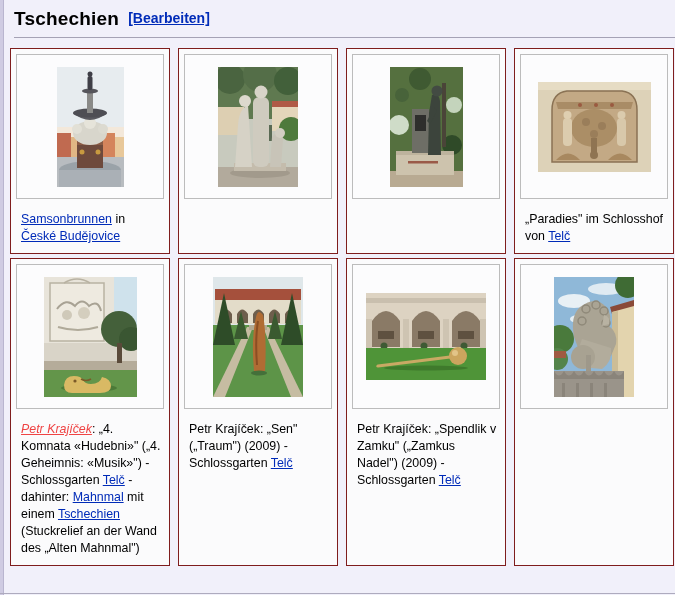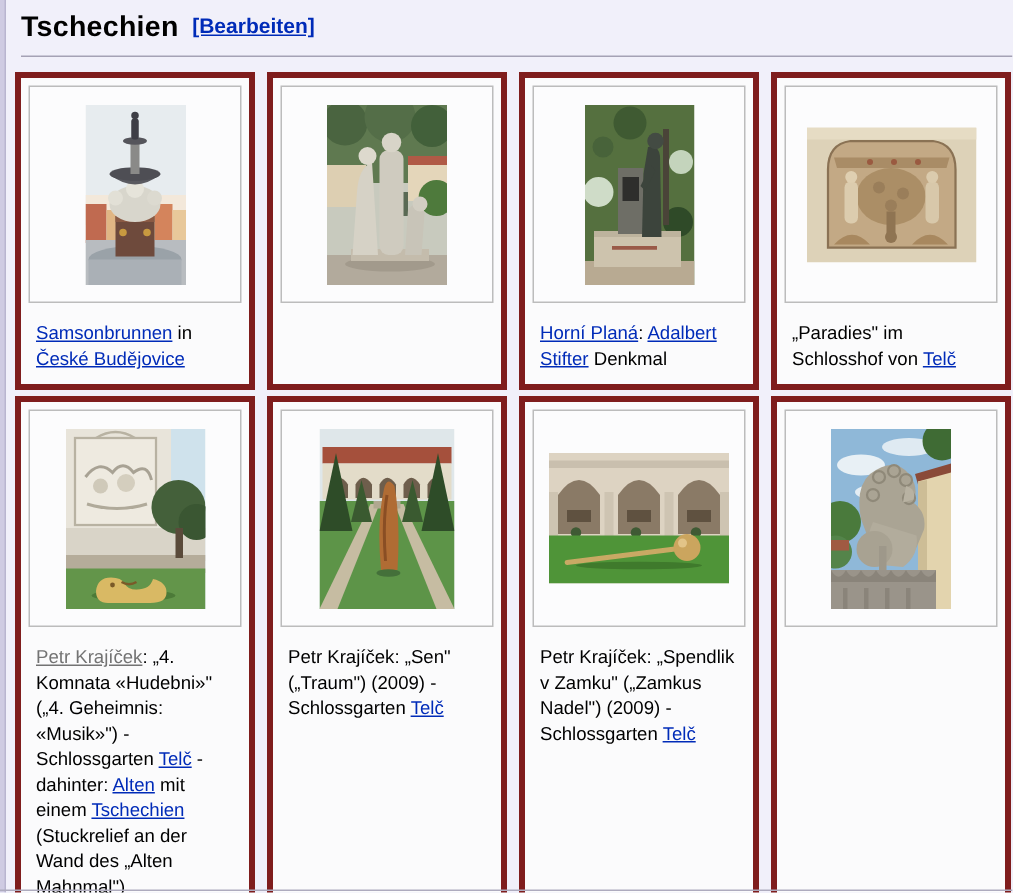--- a/index.html
+++ b/index.html
@@ -11,29 +11,29 @@
     color:#000;
   }
   .left-edge{
     position:absolute;left:0;top:0;width:3px;height:595px;
     background:#cfcbe2;border-right:1px solid #b9b5cf;
   }
   .header{padding:8px 0 0 14px;white-space:nowrap;}
   .mw-headline{font-size:19px;font-weight:bold;letter-spacing:.2px;text-align:center;}
   .editsection{font-size:14px;font-weight:bold;margin-left:9px;position:relative;top:-2px;}
   a{color:#002bb8;text-decoration:underline;cursor:pointer;}
-  a.red{color:#737373;}
+  a.red{color:#ef4444;font-style:italic;}
   .toprule{height:0;border:0;border-top:1px solid #a5a2b5;margin:7px 0 0 14px;}
   .gallery{
     list-style:none;margin:10px 0 0 10px;padding:0;
     display:grid;grid-template-columns:repeat(4,160px);
     column-gap:8px;row-gap:4px;
   }
   .gallerybox{
-    background:#fbfbfc;border:4px solid #7f1d1d;padding:3px;
+    background:#fbfbfc;border:1px solid #7f1d1d;padding:3px;
   }
   .thumb{
     border:1px solid #bcbcbc;background:#fcfcfd;height:143px;margin:2px;
     display:flex;align-items:center;justify-content:center;cursor:pointer;
   }
   .thumb svg{display:block;}
   .gallerytext{
     padding:10px 5px 5px 7px;font-size:12.4px;line-height:17px;
   }
   .bottom-rule{
@@ -124,21 +124,20 @@
     <rect x="6" y="84" width="58" height="24" fill="#cdc3ad"></rect>
     <rect x="6" y="84" width="58" height="4" fill="#bdb39d"></rect>
     <rect x="18" y="94" width="30" height="2.5" fill="#9a5a48"></rect>
     <rect x="22" y="42" width="17" height="44" fill="#6e6e66"></rect>
     <rect x="25" y="48" width="11" height="16" fill="#2e2e2c"></rect>
     <path d="M42 28 q7 -2 8 6 l1 54 h-13 l1 -42 z" fill="#3c443c"></path>
     <circle cx="47" cy="24" r="5.5" fill="#434b43"></circle>
     <path d="M44 40 l-7 14 l3 3 l7 -13 z" fill="#3c443c"></path>
   </svg>
       </div>
-    <div class="gallerytext"><a href="#">Horní Planá</a><span>: </span><a href="#">Adalbert Stifter</a><span> Denkmal</span></div>
   </li>
 
   <li class="gallerybox">
     <div class="thumb">
         <svg viewBox="0 0 113 90" preserveAspectRatio="none" width="113" height="90">
     <rect width="113" height="90" fill="#ddd2b8"></rect>
     <rect width="113" height="8" fill="#e6dcc4"></rect>
     <path d="M14 80 v-52 q0 -17 15 -19 h55 q15 2 15 19 v52 z" fill="#c3a985" stroke="#8a7254" stroke-width="1.5"></path>
     <path d="M18 20 h77 l-2 7 h-73 z" fill="#a98c66"></path>
     <circle cx="42" cy="23" r="2" fill="#9a5a40"></circle>
@@ -177,21 +176,21 @@
     <circle cx="75" cy="52" r="18" fill="#44603a"></circle>
     <circle cx="87" cy="62" r="12" fill="#3a5632"></circle>
     <rect x="73" y="66" width="5" height="20" fill="#5a4a3a"></rect>
     <rect y="93" width="93" height="27" fill="#63954a"></rect>
     <ellipse cx="45" cy="111" rx="28" ry="4" fill="#4c7a38"></ellipse>
     <path d="M20 108 q1 -9 10 -9 q7 0 9 4 q2 4 8 4 q9 0 11 -7 q9 2 9 9 q0 7 -11 7 h-28 q-8 0 -8 -8 z" fill="#d9b964"></path>
     <path d="M37 102 q5 3 10 0" fill="none" stroke="#7a5a28" stroke-width="1.5"></path>
     <circle cx="31" cy="104" r="1.6" fill="#7a5a28"></circle>
   </svg>
       </div>
-    <div class="gallerytext"><a href="#" class="red">Petr Krajíček</a><span>: „4. Komnata «Hudebni»" („4. Geheimnis: «Musik»") - Schlossgarten </span><a href="#">Telč</a><span> - dahinter: </span><a href="#">Alten</a><span> mit einem </span><a href="#">Tschechien</a><span> (Stuckrelief an der Wand des „Alten Mahnmal")</span></div>
+    <div class="gallerytext"><a href="#" class="red">Petr Krajíček</a><span>: „4. Komnata «Hudebni»" („4. Geheimnis: «Musik»") - Schlossgarten </span><a href="#">Telč</a><span> - dahinter: </span><a href="#">Mahnmal</a><span> mit einem </span><a href="#">Tschechien</a><span> (Stuckrelief an der Wand des „Alten Mahnmal")</span></div>
   </li>
 
   <li class="gallerybox">
     <div class="thumb">
         <svg viewBox="0 0 90 120" preserveAspectRatio="none" width="90" height="120">
     <rect width="90" height="120" fill="#dfe7ea"></rect>
     <rect x="2" y="12" width="86" height="11" fill="#a5503c"></rect>
     <rect x="2" y="23" width="86" height="24" fill="#e3dcc9"></rect>
     <path d="M8 46 v-9 q5 -9 11 0 v9 z" fill="#6e5e4c"></path>
     <path d="M24 46 v-9 q5 -9 11 0 v9 z" fill="#6e5e4c"></path>

